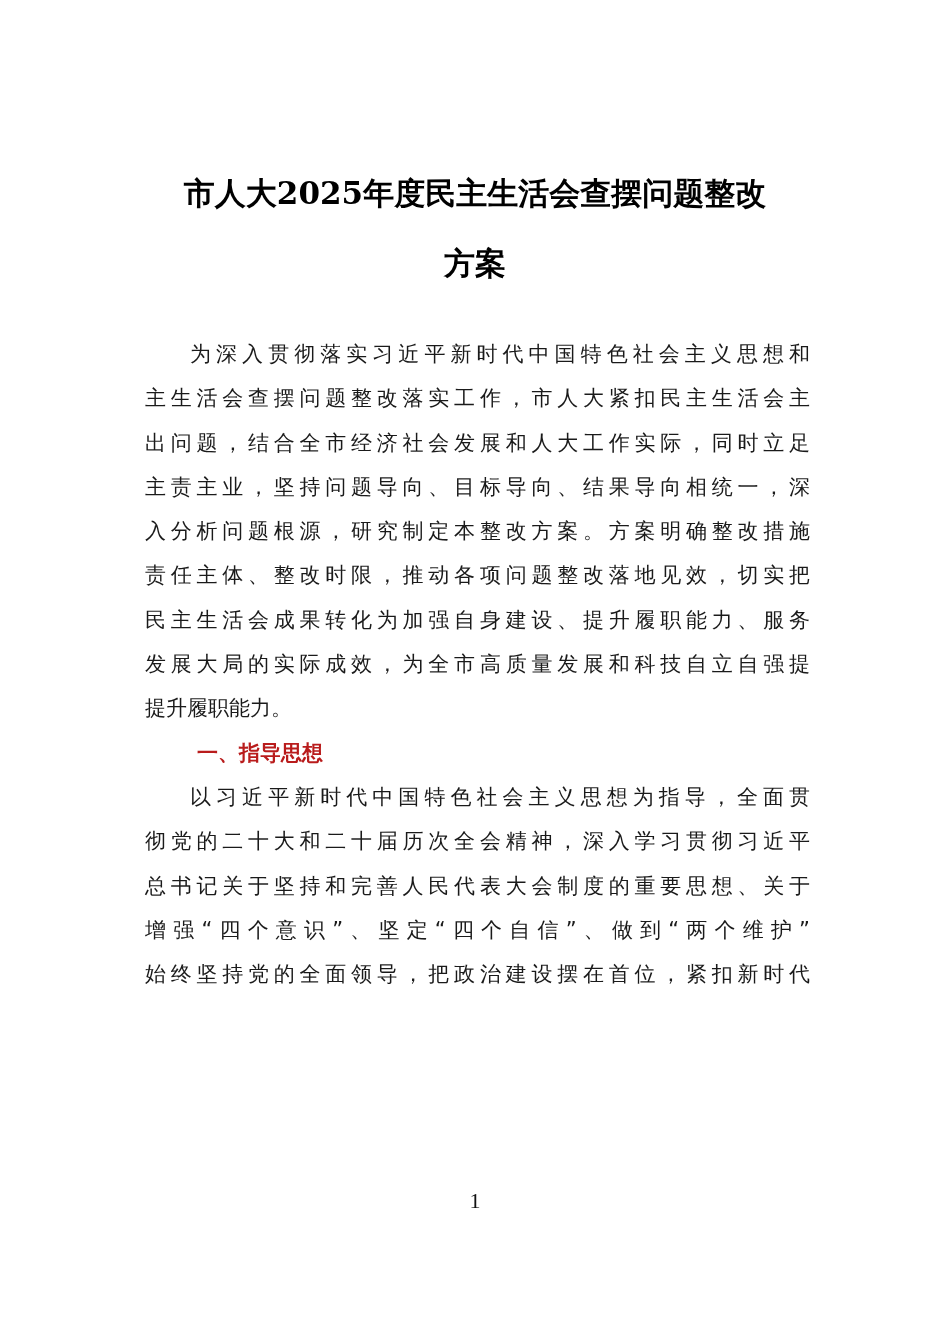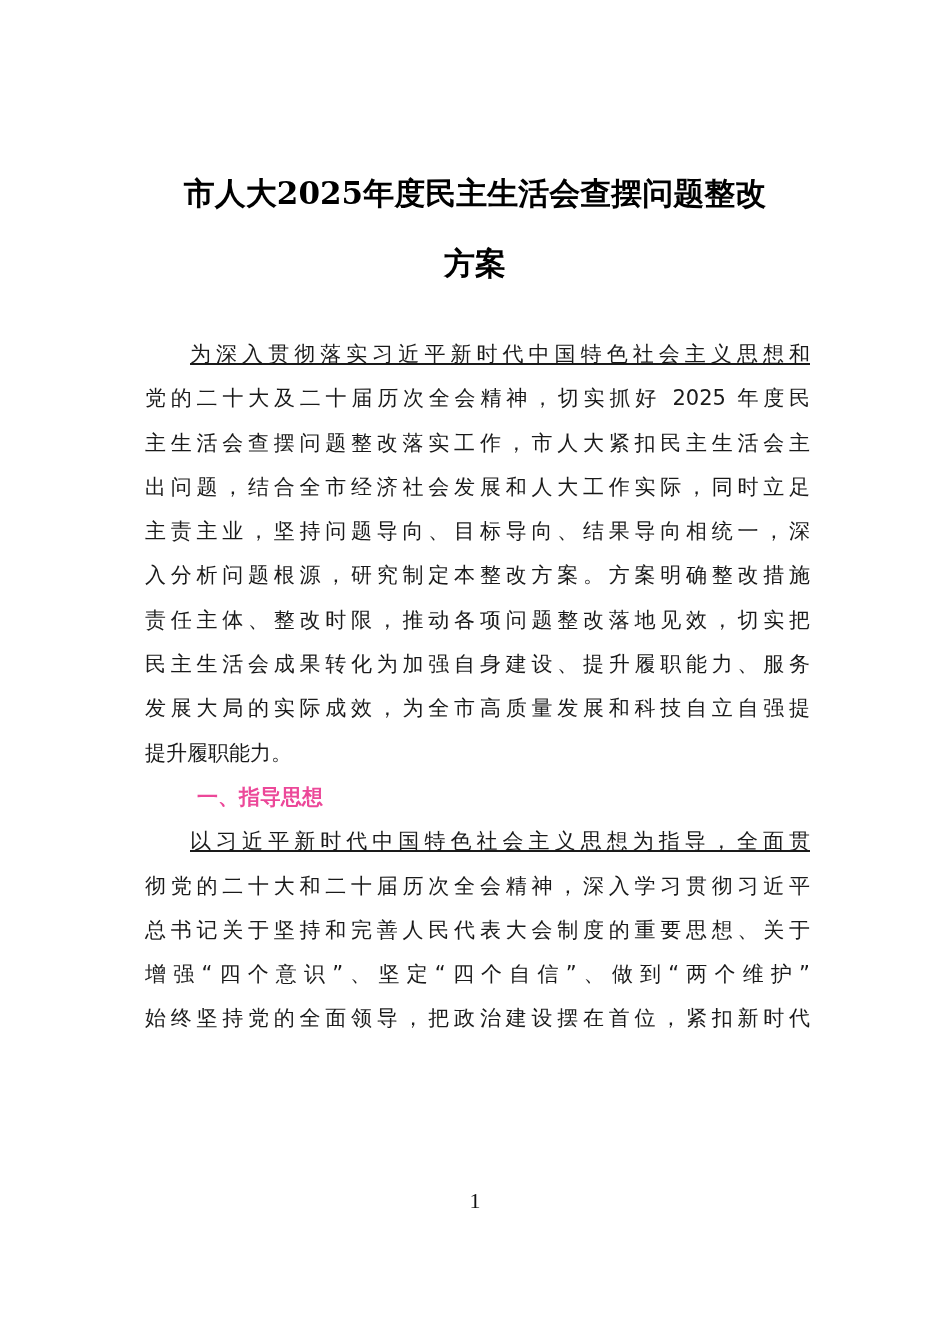--- a/index.html
+++ b/index.html
@@ -51,31 +51,30 @@
     white-space: nowrap;
     text-align: justify;
     text-align-last: justify;
     height: 44.3px;
   }
   .line.last {
     text-align-last: left;
   }
   .line.indent {
     padding-left: 45px;
-    text-decoration: underline;
   }
   .heading {
     display: block;
     white-space: nowrap;
     height: 44.3px;
     padding-left: 52px;
     font-family: "DejaVu Sans", "Liberation Sans", sans-serif;
     font-weight: bold;
     font-size: 21px;
-    color: #ec4899;
+    color: #b91c1c;
   }
   .page-number {
     position: absolute;
     top: 1188px;
     left: 0;
     width: 950px;
     text-align: center;
     font-family: "Liberation Serif", "DejaVu Serif", serif;
     font-size: 22px;
     color: #111111;
@@ -86,21 +85,20 @@
 
 <div class="page">
 
   <div class="title l1">市人大2025年度民主生活会查摆问题整改</div>
   <div class="title l2">方案</div>
 
   <div class="body-text" style="top: 332px;">
 
     <div>
       <span class="line indent">为深入贯彻落实习近平新时代中国特色社会主义思想和</span>
-      <span class="line">党的二十大及二十届历次全会精神，切实抓好 2025 年度民</span>
       <span class="line">主生活会查摆问题整改落实工作，市人大紧扣民主生活会主</span>
       <span class="line">出问题，结合全市经济社会发展和人大工作实际，同时立足</span>
       <span class="line">主责主业，坚持问题导向、目标导向、结果导向相统一，深</span>
       <span class="line">入分析问题根源，研究制定本整改方案。方案明确整改措施</span>
       <span class="line">责任主体、整改时限，推动各项问题整改落地见效，切实把</span>
       <span class="line">民主生活会成果转化为加强自身建设、提升履职能力、服务</span>
       <span class="line">发展大局的实际成效，为全市高质量发展和科技自立自强提</span>
       <span class="line last">提升履职能力。</span>
     </div>
 

